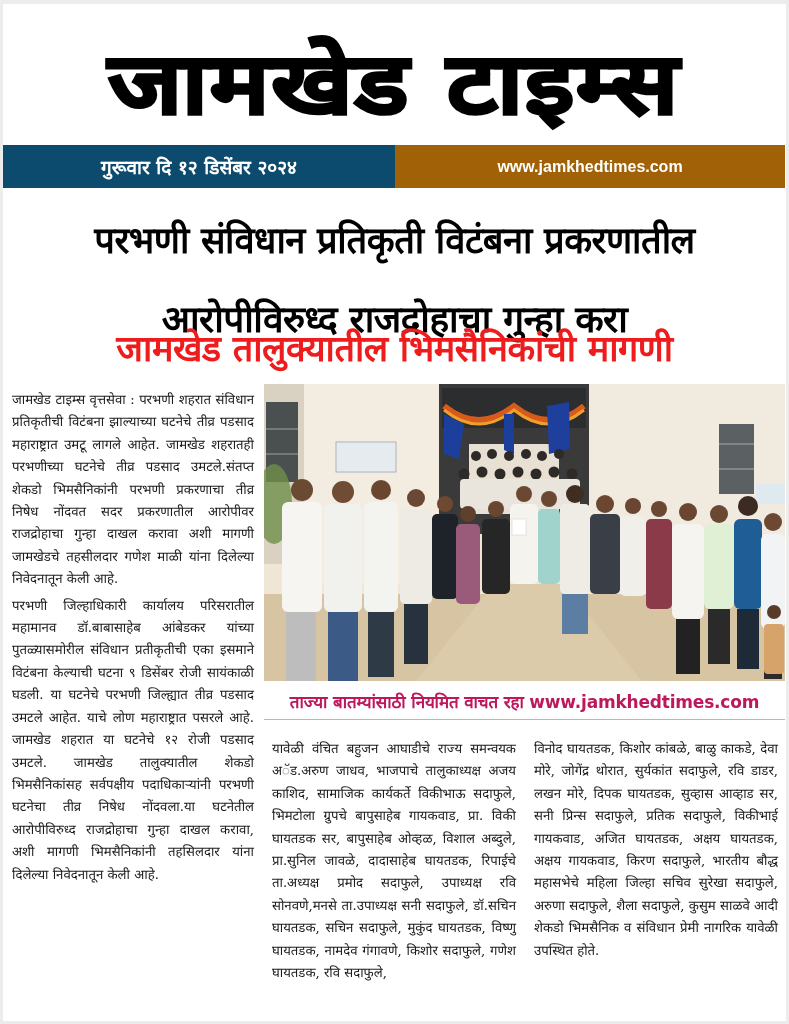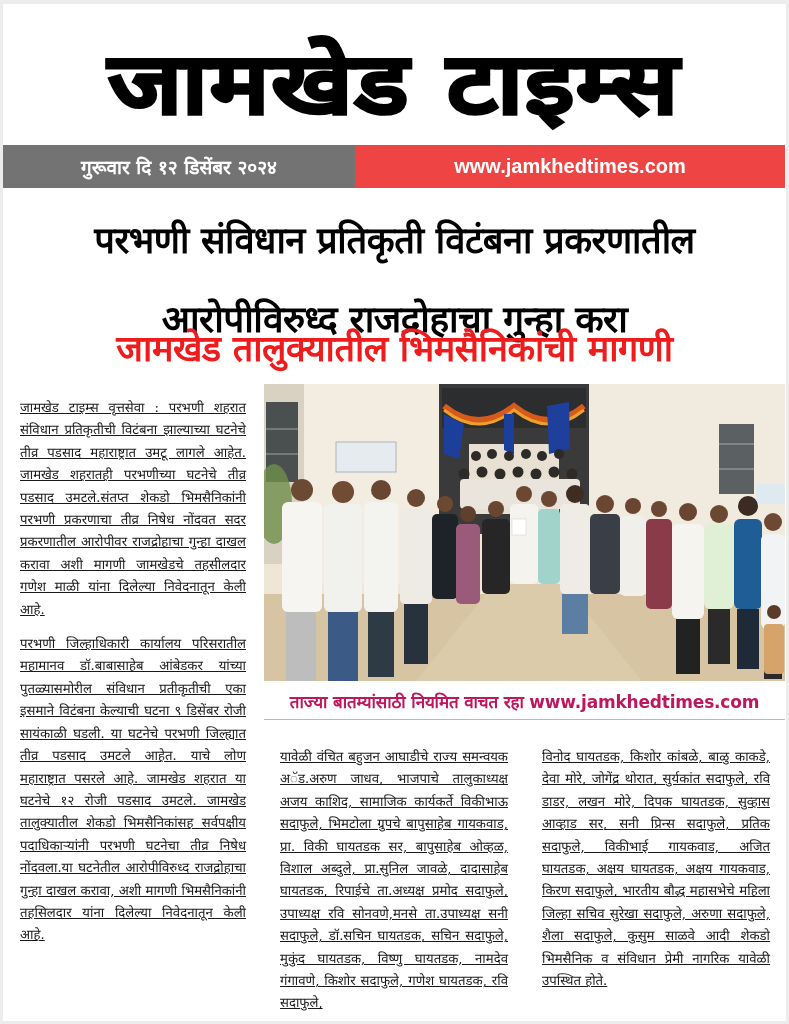--- a/index.html
+++ b/index.html
@@ -20,28 +20,28 @@
       font-family: "DejaVu Sans", sans-serif;
       font-weight: 900; font-size: 84px; letter-spacing: 2px;
       color: #000; line-height: 1;
       transform: scaleX(1.18) translateY(4px);
       -webkit-text-stroke: 3px #000;
     }
 
     
     .strip { position: absolute; top: 145px; left: 3px; width: 782px; height: 43px; display: flex; }
     .strip-left {
-      width: 352px; height: 100%; background: #737373;
+      width: 392px; height: 100%; background: #0c4a6e;
       display: flex; align-items: center; justify-content: center;
       color: #fff; font-weight: bold; font-size: 19px;
     }
     .strip-right {
-      flex: 1; height: 100%; background: #ef4444;
-      display: flex; align-items: center; justify-content: center;
-      color: #fff; font-weight: bold; font-size: 20px;
+      flex: 1; height: 100%; background: #a16207;
+      display: flex; align-items: center; justify-content: center;
+      color: #fff; font-weight: bold; font-size: 16px;
       font-family: "Liberation Sans", sans-serif;
     }
 
     
     .headline {
       position: absolute; left: 0; width: 789px; text-align: center;
       color: #000; font-weight: bold; line-height: 1;
     }
     .headline.h1 { top: 222px; font-size: 37px; letter-spacing: -0.5px; transform: scaleX(0.98); }
     .headline.h2 { top: 273px; font-size: 37px; letter-spacing: -0.5px; margin-top: 28px; }
@@ -50,21 +50,21 @@
       color: #ee1c1c; font-weight: bold; font-size: 36px; line-height: 1;
       letter-spacing: -0.5px;
     }
 
     
     .col {
       position: absolute; font-size: 13.2px; line-height: 22.4px; color: #1a1a1a;
       text-align: justify; text-align-last: left;
       font-family: "DejaVu Serif", serif;
     }
-    .col p { margin: 12px; text-align: justify; text-decoration: underline; }
+    .col p { margin: 4px; text-align: justify; }
     .col-left { left: 8px; top: 385px; width: 250px; }
     .col-mid { left: 268px; top: 734px; width: 252px; }
     .col-right { left: 530px; top: 734px; width: 252px; }
 
     
     .photo {
       position: absolute; left: 264px; top: 384px; width: 521px; height: 297px;
       overflow: hidden; background: #d8cdb7;
     }
     .photo svg { display: block; }

